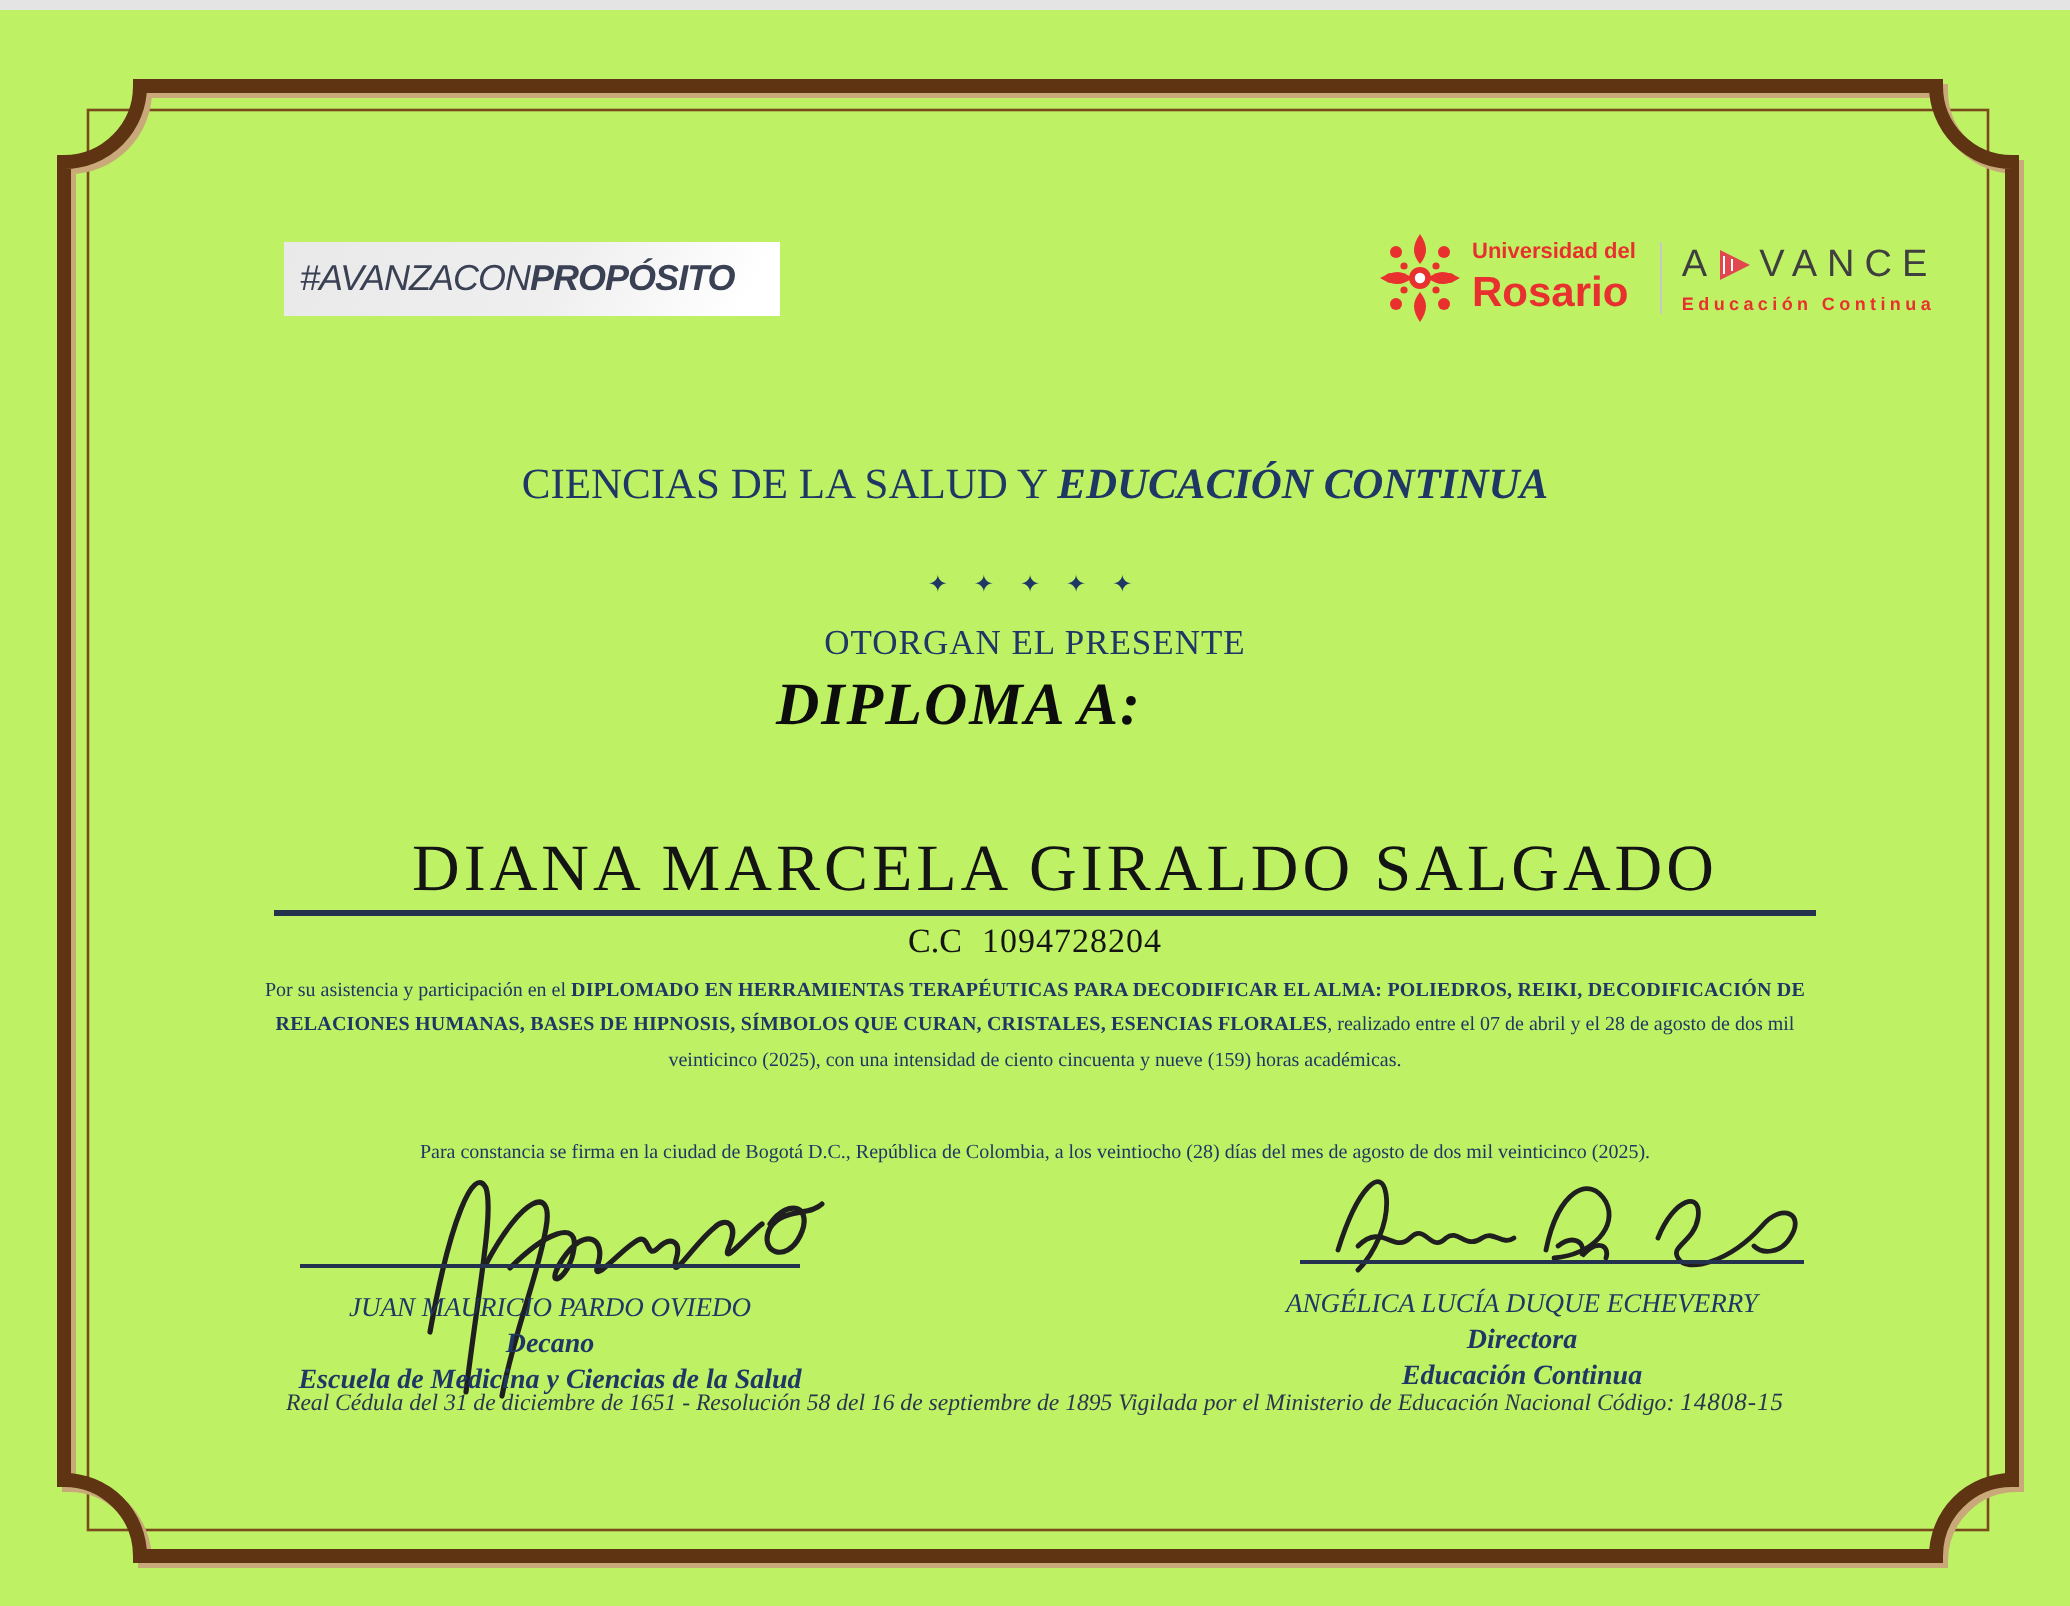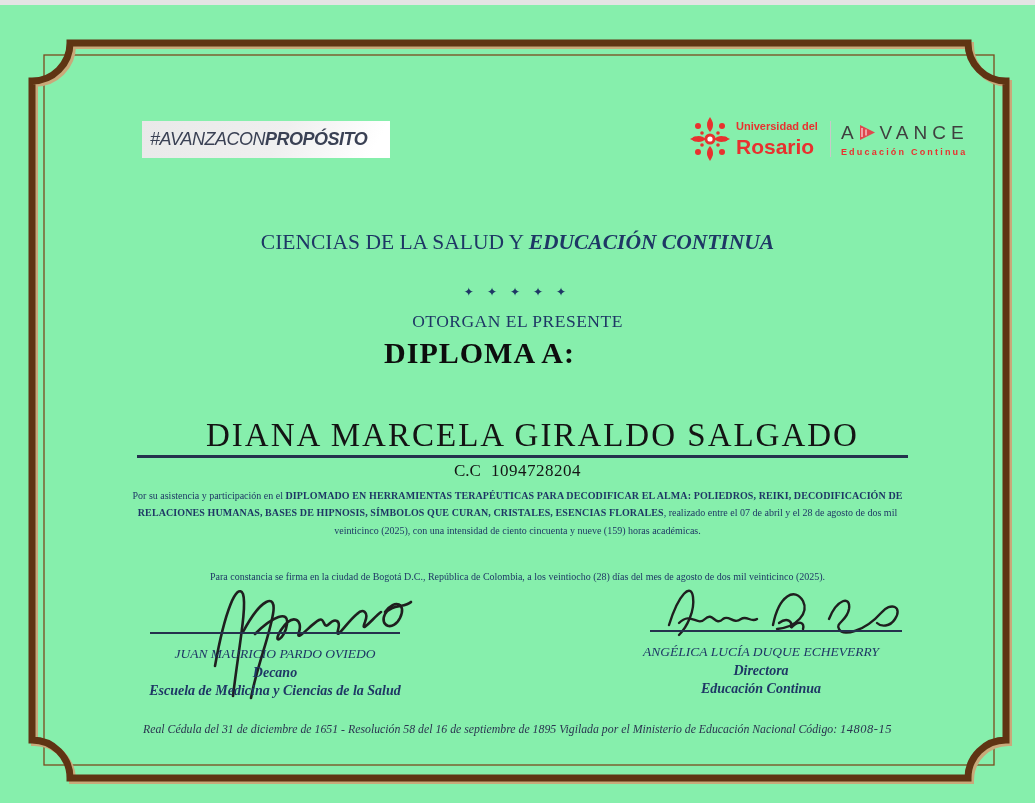--- a/index.html
+++ b/index.html
@@ -1,16 +1,16 @@
 <!DOCTYPE html>
 <html><head>
 <meta charset="utf-8">
 <style>
   html,body{margin:0;padding:0;background:#ffffff;}
-  .stage{position:relative;width:1035px;height:803px;background:#86efac;overflow:hidden;
+  .stage{position:relative;width:1035px;height:803px;background:#bef264;overflow:hidden;
          font-family:"Liberation Serif", serif;}
   .top-strip{position:absolute;left:0;top:0;width:1035px;height:5px;background:#e4e4e4;}
   .frame-svg{position:absolute;left:0;top:0;}
 
   
   .hashtag{position:absolute;left:142px;top:121px;width:248px;height:37px;
            background:linear-gradient(120deg,#e9e9e9 0%,#efefef 55%,#ffffff 92%);
            display:flex;align-items:center;padding-left:8px;box-sizing:border-box;
            font-family:"Liberation Sans",sans-serif;font-style:italic;
            font-size:18px;color:#3a4154;letter-spacing:-0.5px;}
@@ -32,21 +32,21 @@
 
   
   .title{position:absolute;left:0;top:226px;width:1035px;text-align:center;
          color:#1e3765;font-size:21.5px;line-height:33px;}
   .title .emph{font-weight:bold;font-style:italic;}
   .separator{position:absolute;left:0;top:285px;width:1035px;text-align:center;
              color:#1e3765;font-size:12px;letter-spacing:5px;}
   .presents{position:absolute;left:0;top:311px;width:1035px;text-align:center;
             color:#1e3765;font-size:17.5px;letter-spacing:0.5px;}
   .diploma-label{position:absolute;left:0;top:336px;width:959px;text-align:center;
-                 color:#0d0d0d;font-size:30px;font-weight:bold;letter-spacing:1px;}
+                 color:#0d0d0d;font-size:30px;font-weight:bold;letter-spacing:1px;font-style:italic;}
 
   
   .recipient-name{position:absolute;left:0;top:417px;width:985px;text-align:center;
                   color:#141414;font-size:33px;letter-spacing:2px;margin-left:40px;}
   .name-underline{position:absolute;left:137px;top:455px;width:771px;height:3px;background:#24324d;}
   .id-line{position:absolute;left:0;top:461px;width:1035px;text-align:center;
            color:#141414;font-size:17px;}
   .id-line .id-num{margin-left:10px;letter-spacing:0.5px;}
 
   
@@ -62,21 +62,21 @@
   .sig-line.right{left:650px;top:630px;width:252px;}
   .sig-svg{position:absolute;pointer-events:none;}
   .sig-block{position:absolute;width:330px;text-align:center;color:#1e3765;}
   .sig-block .sig-name{font-style:italic;font-size:13.5px;}
   .sig-block .sig-role{font-style:italic;font-weight:bold;font-size:14px;margin-top:3px;}
   .sig-block .sig-org{font-style:italic;font-weight:bold;font-size:14px;margin-top:2px;}
   .sig-block.left{left:110px;top:646px;}
   .sig-block.right{left:596px;top:644px;}
 
   
-  .legal{position:absolute;left:0;top:722px;width:1035px;text-align:center;
+  .legal{position:absolute;left:0;top:694px;width:1035px;text-align:center;
          font-style:italic;font-size:11.8px;color:#2a3550;}
   .legal .code{font-size:12.5px;letter-spacing:0.5px;}
 </style>
 </head>
 <body>
 
 <div class="stage">
   <div class="top-strip"></div>
 
   <svg class="frame-svg" width="1035" height="803" viewBox="0 0 1035 803">

